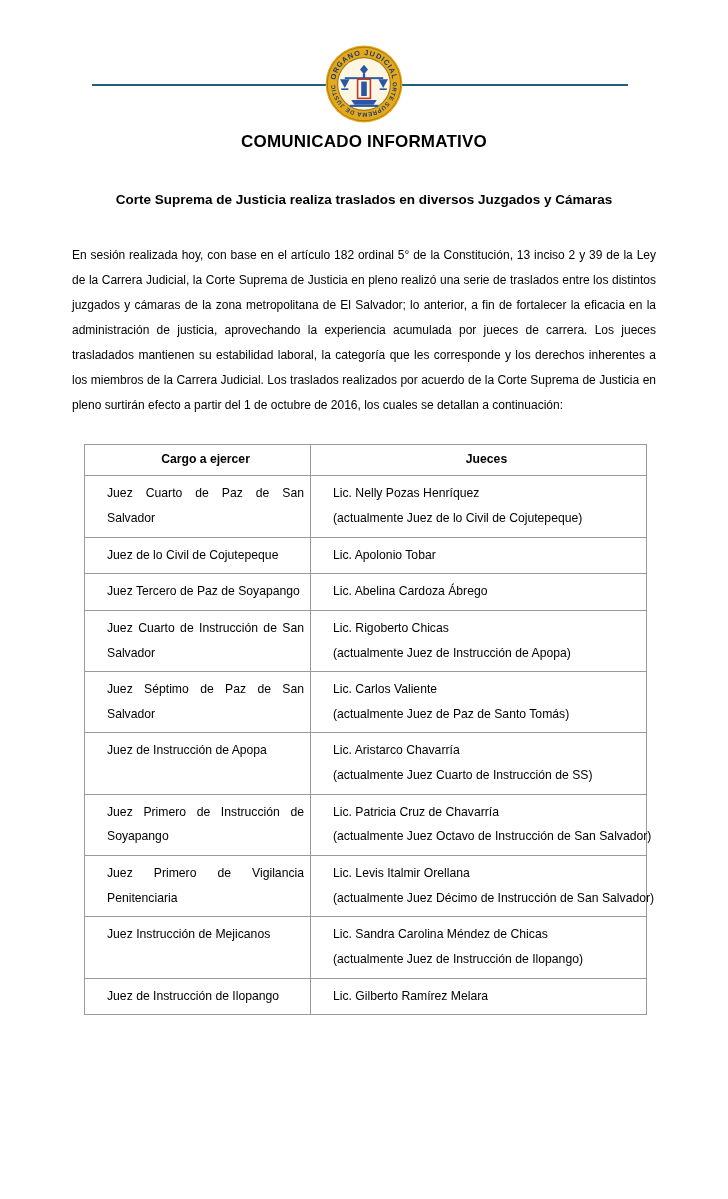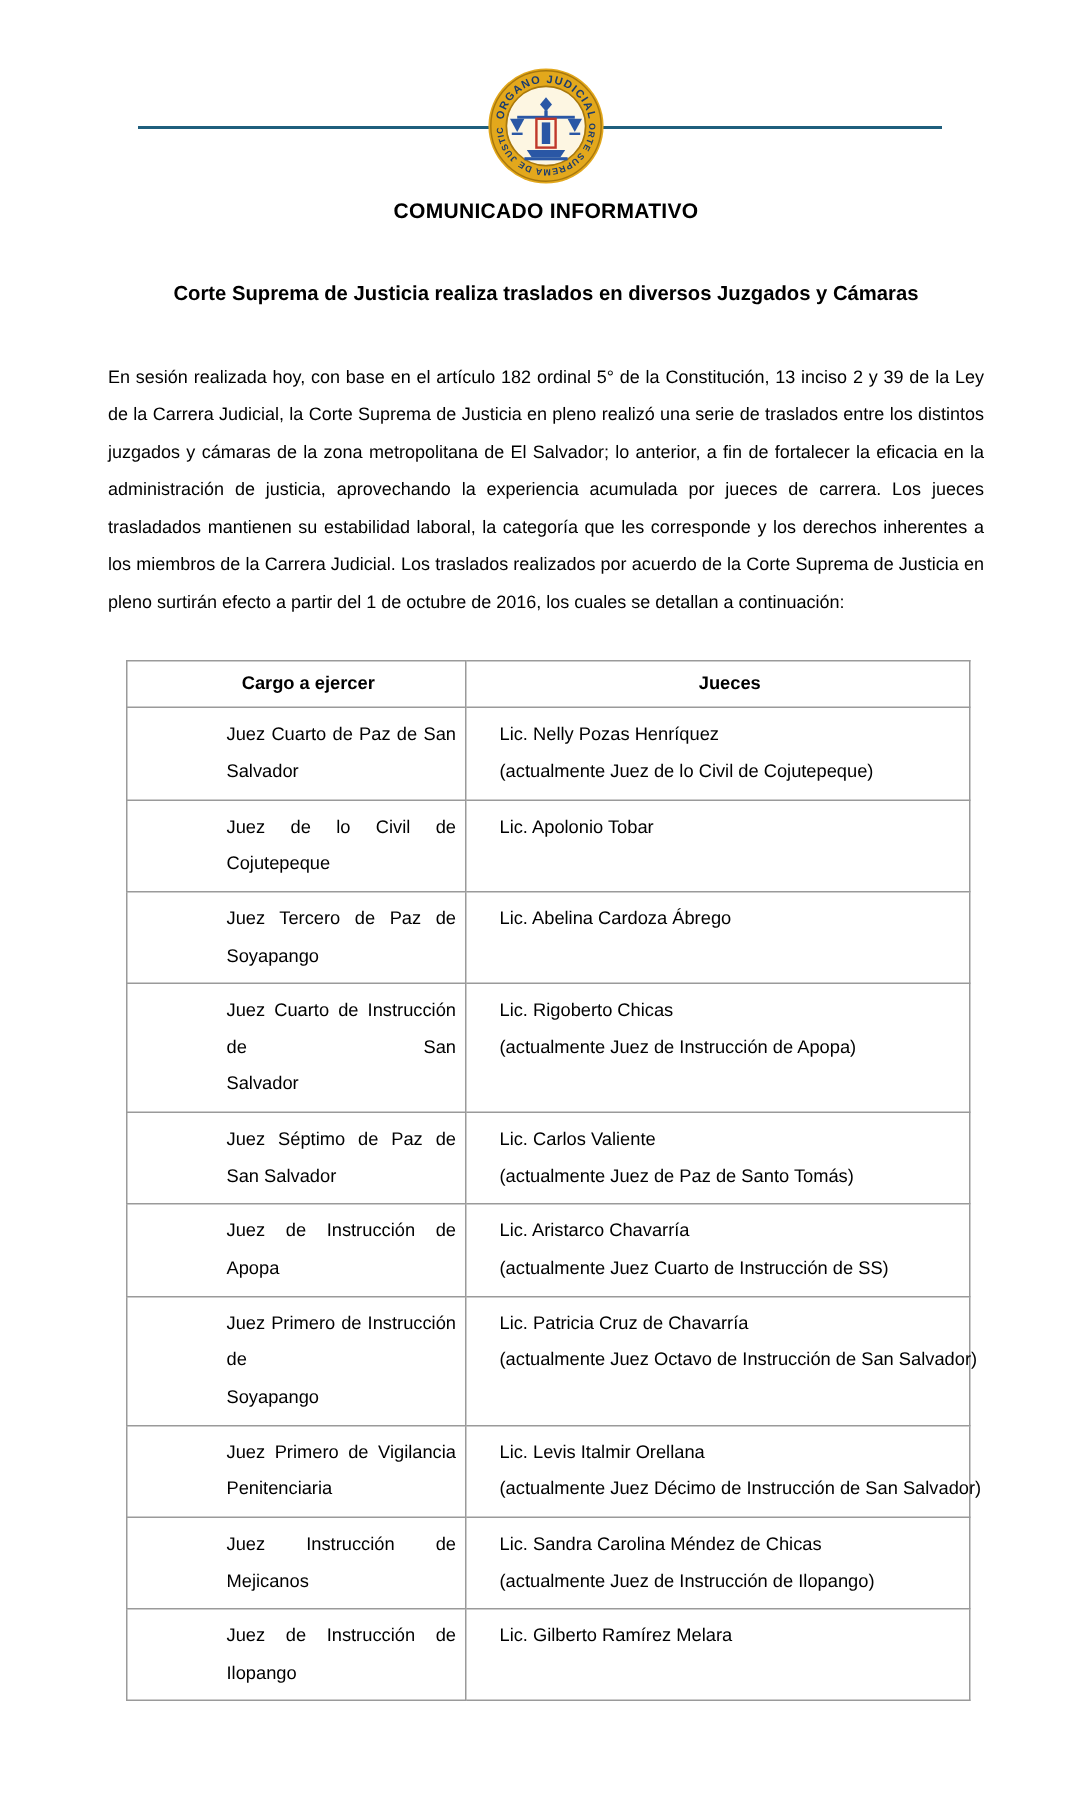--- a/index.html
+++ b/index.html
@@ -33,21 +33,21 @@
     position: absolute;
     left: 324px;
     top: 44px;
     width: 80px;
     height: 80px;
   }
 
   
   .kicker {
     text-align: center;
-    font-size: 14px;
+    font-size: 17px;
     font-weight: bold;
     letter-spacing: 0.2px;
     margin-top: 14px;
   }
   .headline {
     text-align: center;
     font-size: 13.5px;
     font-weight: bold;
     margin-top: 40px;
     padding: 0 92px;
@@ -90,21 +90,20 @@
   col.c-role { width: 226px; }
   col.c-judge { width: 336px; }
 
   td.role {
     text-align: justify;
     text-justify: inter-word;
     hyphens: none;
   }
   td.role .line {
     display: block;
-    margin-left: 44px;
   }
   td.role .line.justified {
     text-align: justify;
     text-align-last: justify;
   }
   td.judge .name,
   td.judge .current {
     display: block;
     white-space: nowrap;
   }

